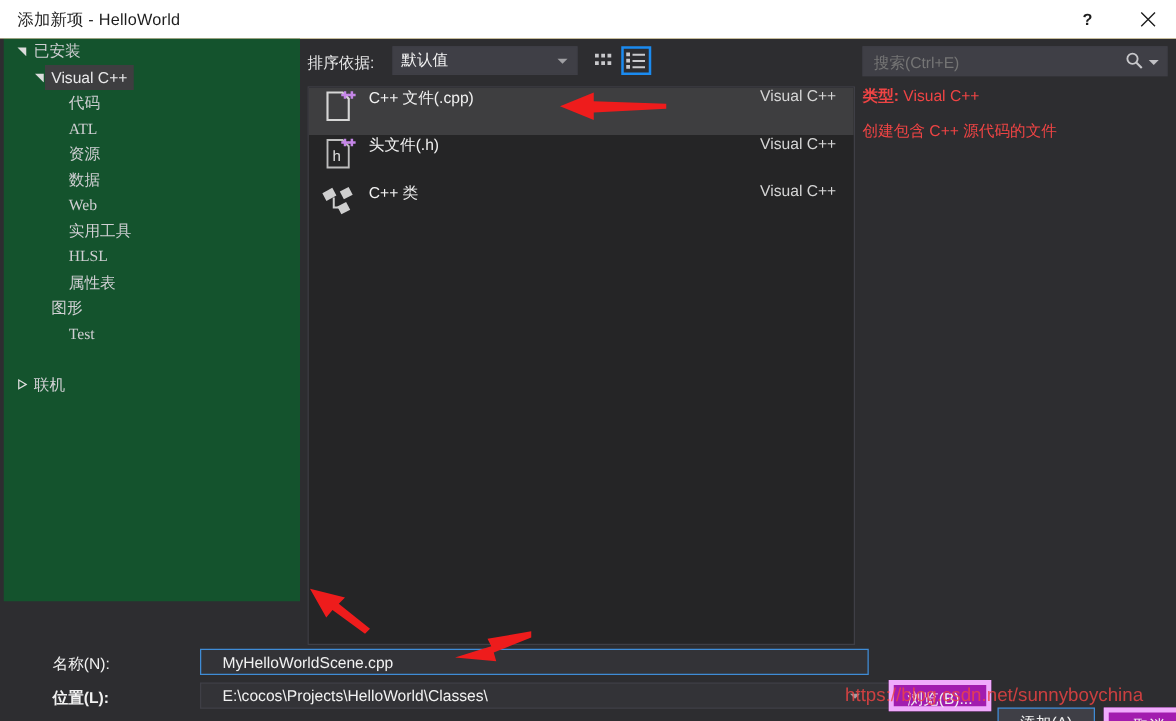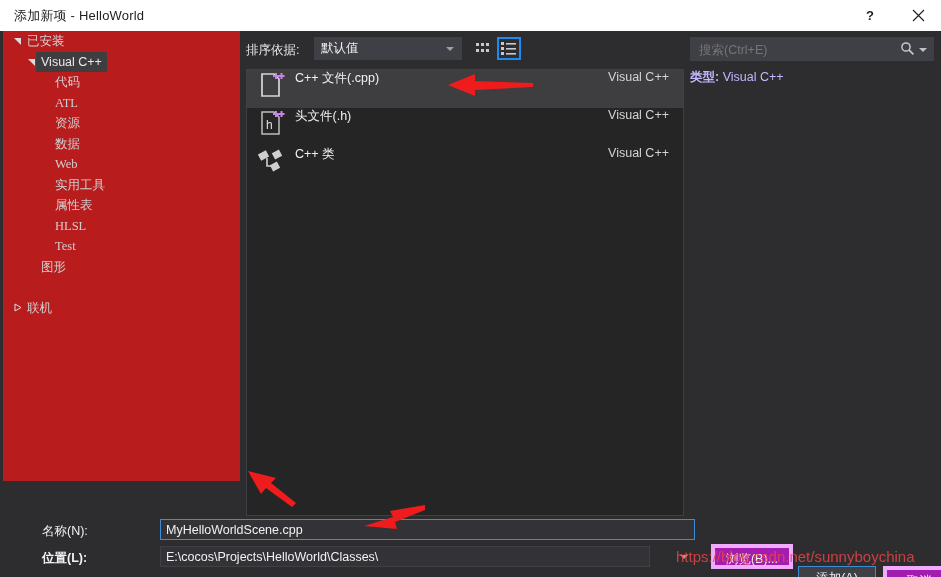--- a/index.html
+++ b/index.html
@@ -36,21 +36,21 @@
     background:#2d2d30;
   }
   .edge-accent i{position:absolute;left:0;width:3px;display:block;background:#3f7fbf;}
 
   
   .content{position:absolute;left:0;top:31px;width:941px;height:546px;background:#2d2d30;}
 
   
   .tree{
     position:absolute;left:3px;top:0;width:237px;height:450px;
-    background:#b91c1c;overflow:hidden;
+    background:#14532d;overflow:hidden;
   }
   .tree-row{
     position:relative;height:20.5px;line-height:20.5px;
     color:#cfcfd2;font-size:12.5px;white-space:nowrap;cursor:default;
   }
   .tree-row .tw{
     position:absolute;left:0;width:16px;text-align:center;color:#d0d0d0;font-size:8px;
   }
   .tree-row .tw svg{vertical-align:middle;}
   .tree-row .lbl{position:absolute;}
@@ -88,36 +88,36 @@
     background:#3f3f46;border:1px solid #3f3f46;box-sizing:border-box;}
   .searchwrap input{
     position:absolute;left:6px;top:0;width:192px;height:22px;border:0;outline:0;
     background:transparent;color:#ffffff;font-size:12.5px;
     font-family:"Liberation Sans","DejaVu Sans",sans-serif;
   }
   .searchwrap .sicon{position:absolute;right:18px;top:3px;}
   .searchwrap .sarw{position:absolute;right:6px;top:10px;width:0;height:0;
     border-left:4px solid transparent;border-right:4px solid transparent;border-top:4px solid #c0c0c4;}
   .details{position:absolute;left:690px;top:38px;width:244px;height:447px;}
-  .details .dline{font-size:12.5px;color:#c4b5fd;margin-bottom:11px;white-space:nowrap;}
+  .details .dline{font-size:12.5px;color:#ef4444;margin-bottom:11px;white-space:nowrap;}
   .details .dkey{font-weight:bold;}
 
   
   .form{position:absolute;left:0;top:450px;width:941px;height:96px;margin-left:28px;}
   .flabel{position:absolute;font-size:12.5px;color:#f1f1f1;white-space:nowrap;}
   .fname-lbl{left:14px;top:42px;}
   .floc-lbl{left:14px;top:69px;font-weight:bold;}
   .finput{
     position:absolute;height:21px;box-sizing:border-box;
     background:#333337;color:#f1f1f1;font-size:12.5px;
     font-family:"Liberation Sans","DejaVu Sans",sans-serif;
-    padding-left:5px;outline:none;
+    padding-left:17px;outline:none;
   }
   .fname{left:132px;top:38px;width:535px;border:1px solid #3f8cd6;background:#333337;}
-  .floc{left:132px;top:65px;width:490px;border:1px solid #3f3f46;padding-right:20px;}
+  .floc{left:132px;top:65px;width:570px;border:1px solid #3f3f46;padding-right:20px;}
   .locarw{position:absolute;left:652px;top:74px;width:0;height:0;
     border-left:4px solid transparent;border-right:4px solid transparent;border-top:4px solid #a0a0a4;}
   .btn{
     position:absolute;box-sizing:border-box;height:25px;
     background:#a21caf;border:4px solid #f0abfc;color:#f1f1f1;
     font-size:12.5px;text-align:center;line-height:23px;
     font-family:"Liberation Sans","DejaVu Sans",sans-serif;cursor:default;
   }
   .btn-browse{left:683px;top:63px;width:82px;}
   .btn-add{left:770px;top:85px;width:78px;border:1px solid #3f8cd6;background:#3f3f46;}
@@ -186,30 +186,30 @@
         <div class="tree-row lvl2">
           <span class="lbl">数据</span>
         </div>
         <div class="tree-row lvl2">
           <span class="lbl">Web</span>
         </div>
         <div class="tree-row lvl2">
           <span class="lbl">实用工具</span>
         </div>
         <div class="tree-row lvl2">
+          <span class="lbl">HLSL</span>
+        </div>
+        <div class="tree-row lvl2">
           <span class="lbl">属性表</span>
-        </div>
-        <div class="tree-row lvl2">
-          <span class="lbl">HLSL</span>
-        </div>
-        <div class="tree-row lvl2">
-          <span class="lbl">Test</span>
         </div>
         <div class="tree-row lvl1">
           <span class="lbl">图形</span>
+        </div>
+        <div class="tree-row lvl2">
+          <span class="lbl">Test</span>
         </div>
         <div class="tree-row lvl1">
           <span class="lbl"></span>
         </div>
         <div class="tree-row lvl0">
           <span class="tw"><svg width="9" height="9" viewBox="0 0 9 9">
               <polygon points="2,1 8,4.5 2,8" fill="none" stroke="#dcdcdc" stroke-width="1"></polygon>
             </svg></span>
           <span class="lbl">联机</span>
         </div>
@@ -308,20 +308,21 @@
         </svg>
       </span>
       <span class="sarw"></span>
     </div>
 
     <div class="details">
       <div class="dline">
         <span class="dkey">类型:</span>
         <span>Visual C++</span>
       </div>
+      <div class="dline">创建包含 C++ 源代码的文件</div>
     </div>
 
     <div class="form">
       <div class="flabel fname-lbl">名称(N):</div>
       <input class="finput fname" value="MyHelloWorldScene.cpp" style="">
 
       <div class="flabel floc-lbl">位置(L):</div>
       <input class="finput floc" value="E:\cocos\Projects\HelloWorld\Classes\" style="">
       <span class="locarw"></span>
 

